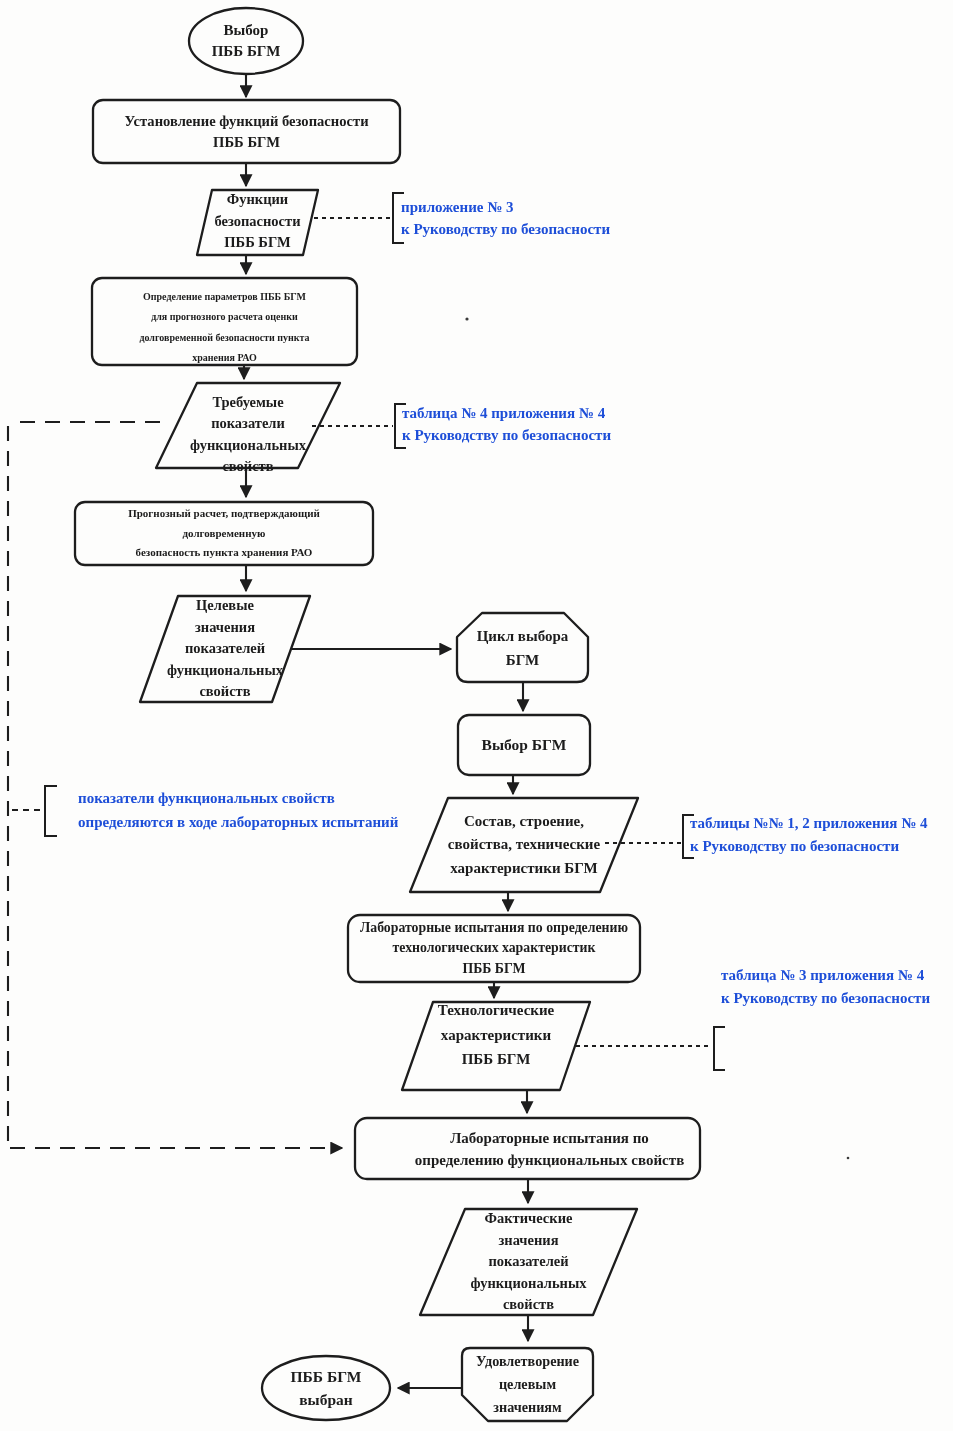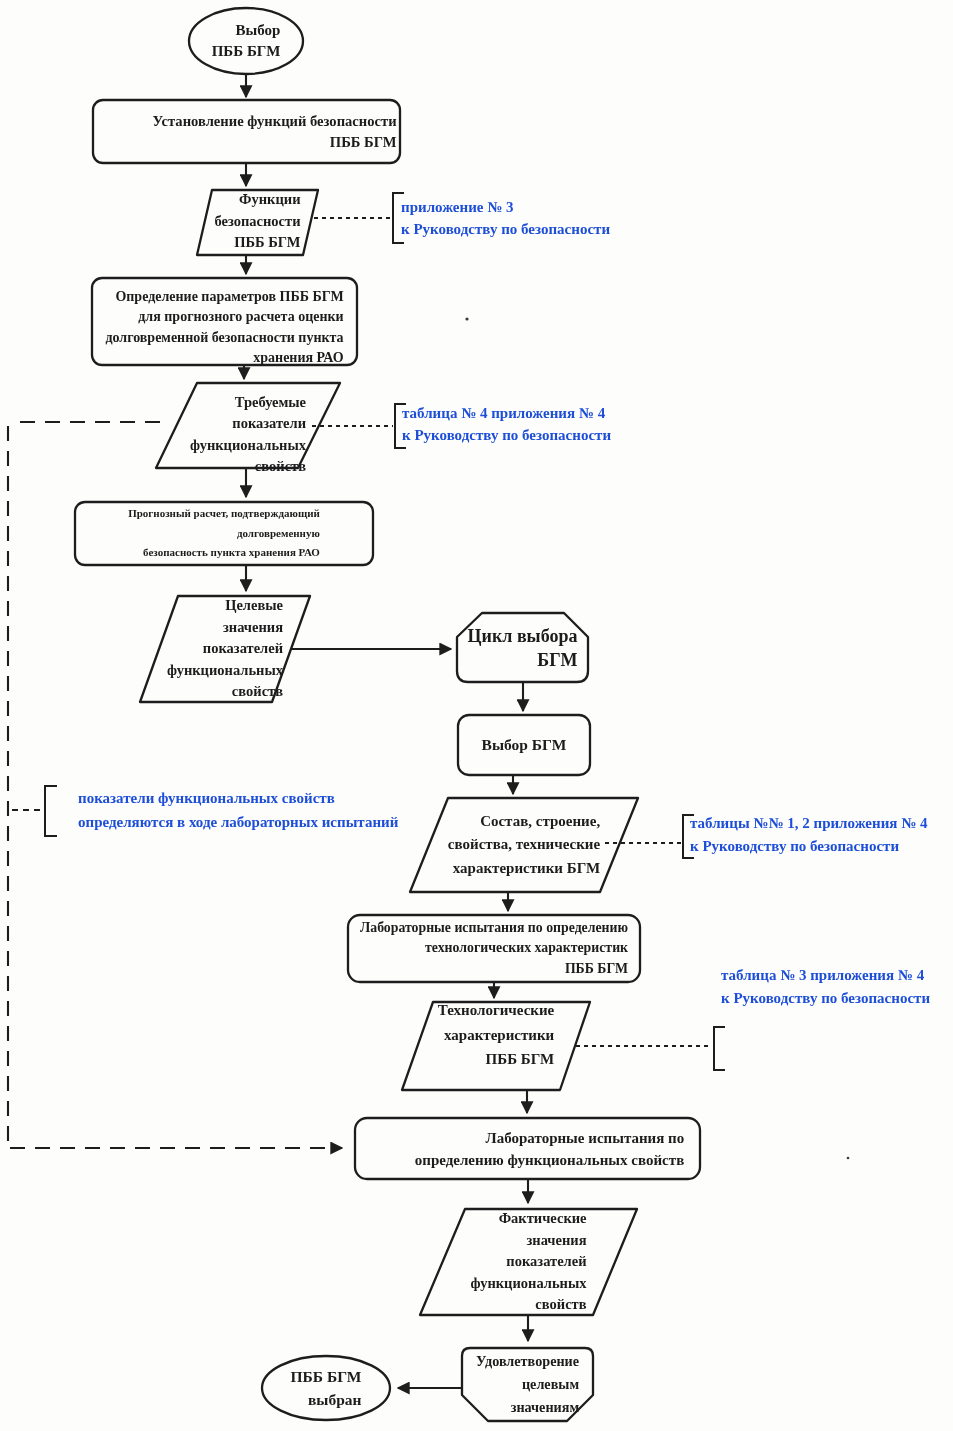--- a/index.html
+++ b/index.html
@@ -3,21 +3,21 @@
 <meta charset="utf-8">
 <style>
   html,body{margin:0;padding:0;background:#fff;}
   .stage{
     position:relative;width:953px;height:1431px;background:#fdfdfc;
     font-family:"Liberation Serif","DejaVu Serif",serif;color:#191919;overflow:hidden;
   }
   svg.layer{position:absolute;left:0;top:0;width:953px;height:1431px;}
   .node{
     position:absolute;display:flex;align-items:center;justify-content:center;
-    text-align:right;white-space:pre-line;font-weight:bold;color:#1c1c1c;
+    text-align:center;white-space:pre-line;font-weight:bold;color:#1c1c1c;
   }
   .ann{
     position:absolute;white-space:pre-line;font-weight:bold;color:#1d4ed8;text-align:left;
     font-size:15px;
   }
   .shape{stroke:#1d1d1d;stroke-width:2.3;fill:none;stroke-linejoin:round;}
   .conn{stroke:#1d1d1d;stroke-width:2.1;fill:none;}
   .bracket{stroke:#1d1d1d;stroke-width:2;fill:none;}
 </style>
 </head>
@@ -80,42 +80,42 @@
     <path class="bracket" d="M694,815 H683 V858 H694"></path>
     <path class="bracket" d="M725,1027 H714 V1070 H725"></path>
     <path class="bracket" d="M57,786 H45 V836 H57"></path>
 
     <circle cx="467" cy="319" r="1.6" fill="#3a3a3a"></circle>
     <circle cx="848" cy="1158" r="1.3" fill="#3a3a3a"></circle>
   </svg>
 
   <div class="node" style="left:189px;top:8px;width:114px;height:66px;font-size:15px;line-height:21px;">Выбор
 ПББ БГМ</div>
-  <div class="node" style="left:93px;top:100px;width:307px;height:63px;font-size:14.6px;line-height:21px;margin-left:28px;">Установление функций безопасности
+  <div class="node" style="left:93px;top:100px;width:307px;height:63px;font-size:14.6px;line-height:21px;">Установление функций безопасности
 ПББ БГМ</div>
   <div class="node" style="left:197px;top:188px;width:121px;height:67px;font-size:14.5px;line-height:21.5px;">Функции
 безопасности
 ПББ БГМ</div>
-  <div class="node" style="left:92px;top:278px;width:265px;height:99px;font-size:14px;line-height:20.5px;">Определение параметров ПББ БГМ
+  <div class="node" style="left:92px;top:278px;width:265px;height:99px;font-size:10px;line-height:20.5px;">Определение параметров ПББ БГМ
 для прогнозного расчета оценки
 долговременной безопасности пункта
 хранения РАО</div>
   <div class="node" style="left:156px;top:383px;width:184px;height:103px;font-size:14.5px;line-height:21.5px;">Требуемые
 показатели
 функциональных
 свойств</div>
   <div class="node" style="left:75px;top:502px;width:298px;height:63px;font-size:11px;line-height:19.5px;">Прогнозный расчет, подтверждающий
 долговременную
 безопасность пункта хранения РАО</div>
   <div class="node" style="left:140px;top:596px;width:170px;height:106px;font-size:14.5px;line-height:21.5px;">Целевые
 значения
 показателей
 функциональных
 свойств</div>
-  <div class="node" style="left:457px;top:613px;width:131px;height:69px;font-size:18px;line-height:24px;">Цикл выбора
+  <div class="node" style="left:457px;top:613px;width:131px;height:69px;font-size:15px;line-height:24px;">Цикл выбора
 БГМ</div>
   <div class="node" style="left:410px;top:798px;width:228px;height:94px;font-size:15px;line-height:23.5px;">Состав, строение,
 свойства, технические
 характеристики БГМ</div>
   <div class="node" style="left:458px;top:715px;width:132px;height:60px;font-size:15.5px;line-height:22px;">Выбор БГМ</div>
   <div class="node" style="left:348px;top:915px;width:292px;height:67px;font-size:13.8px;line-height:20.5px;">Лабораторные испытания по определению
 технологических характеристик
 ПББ БГМ</div>
   <div class="node" style="left:402px;top:1002px;width:188px;height:66px;font-size:15px;line-height:24.5px;">Технологические
 характеристики

